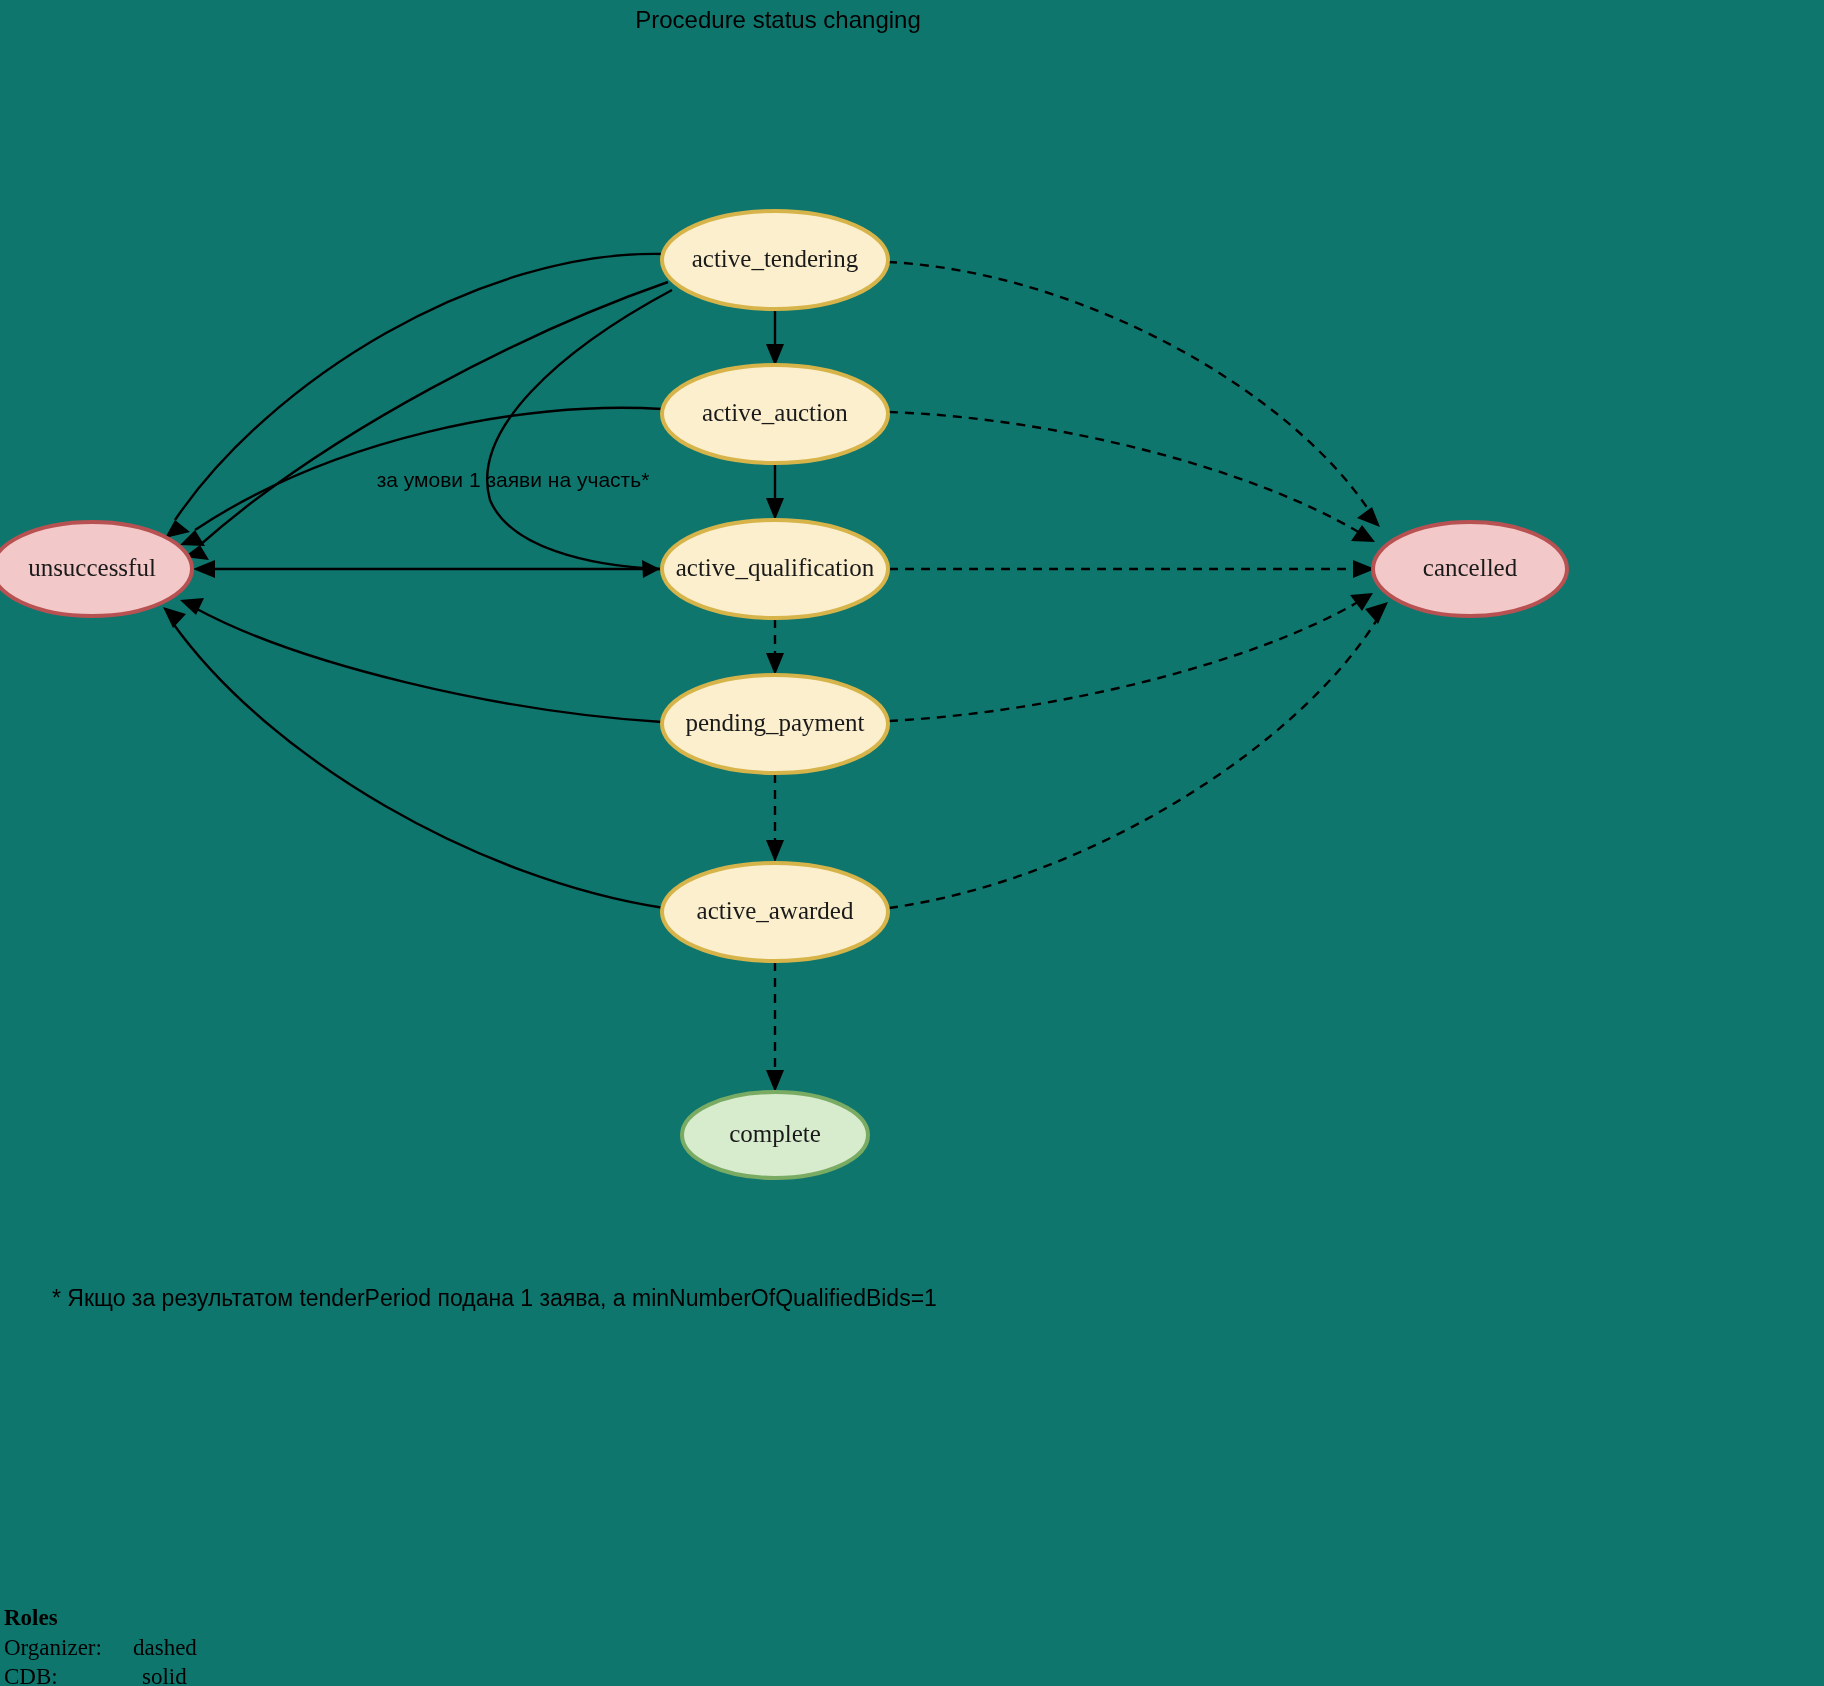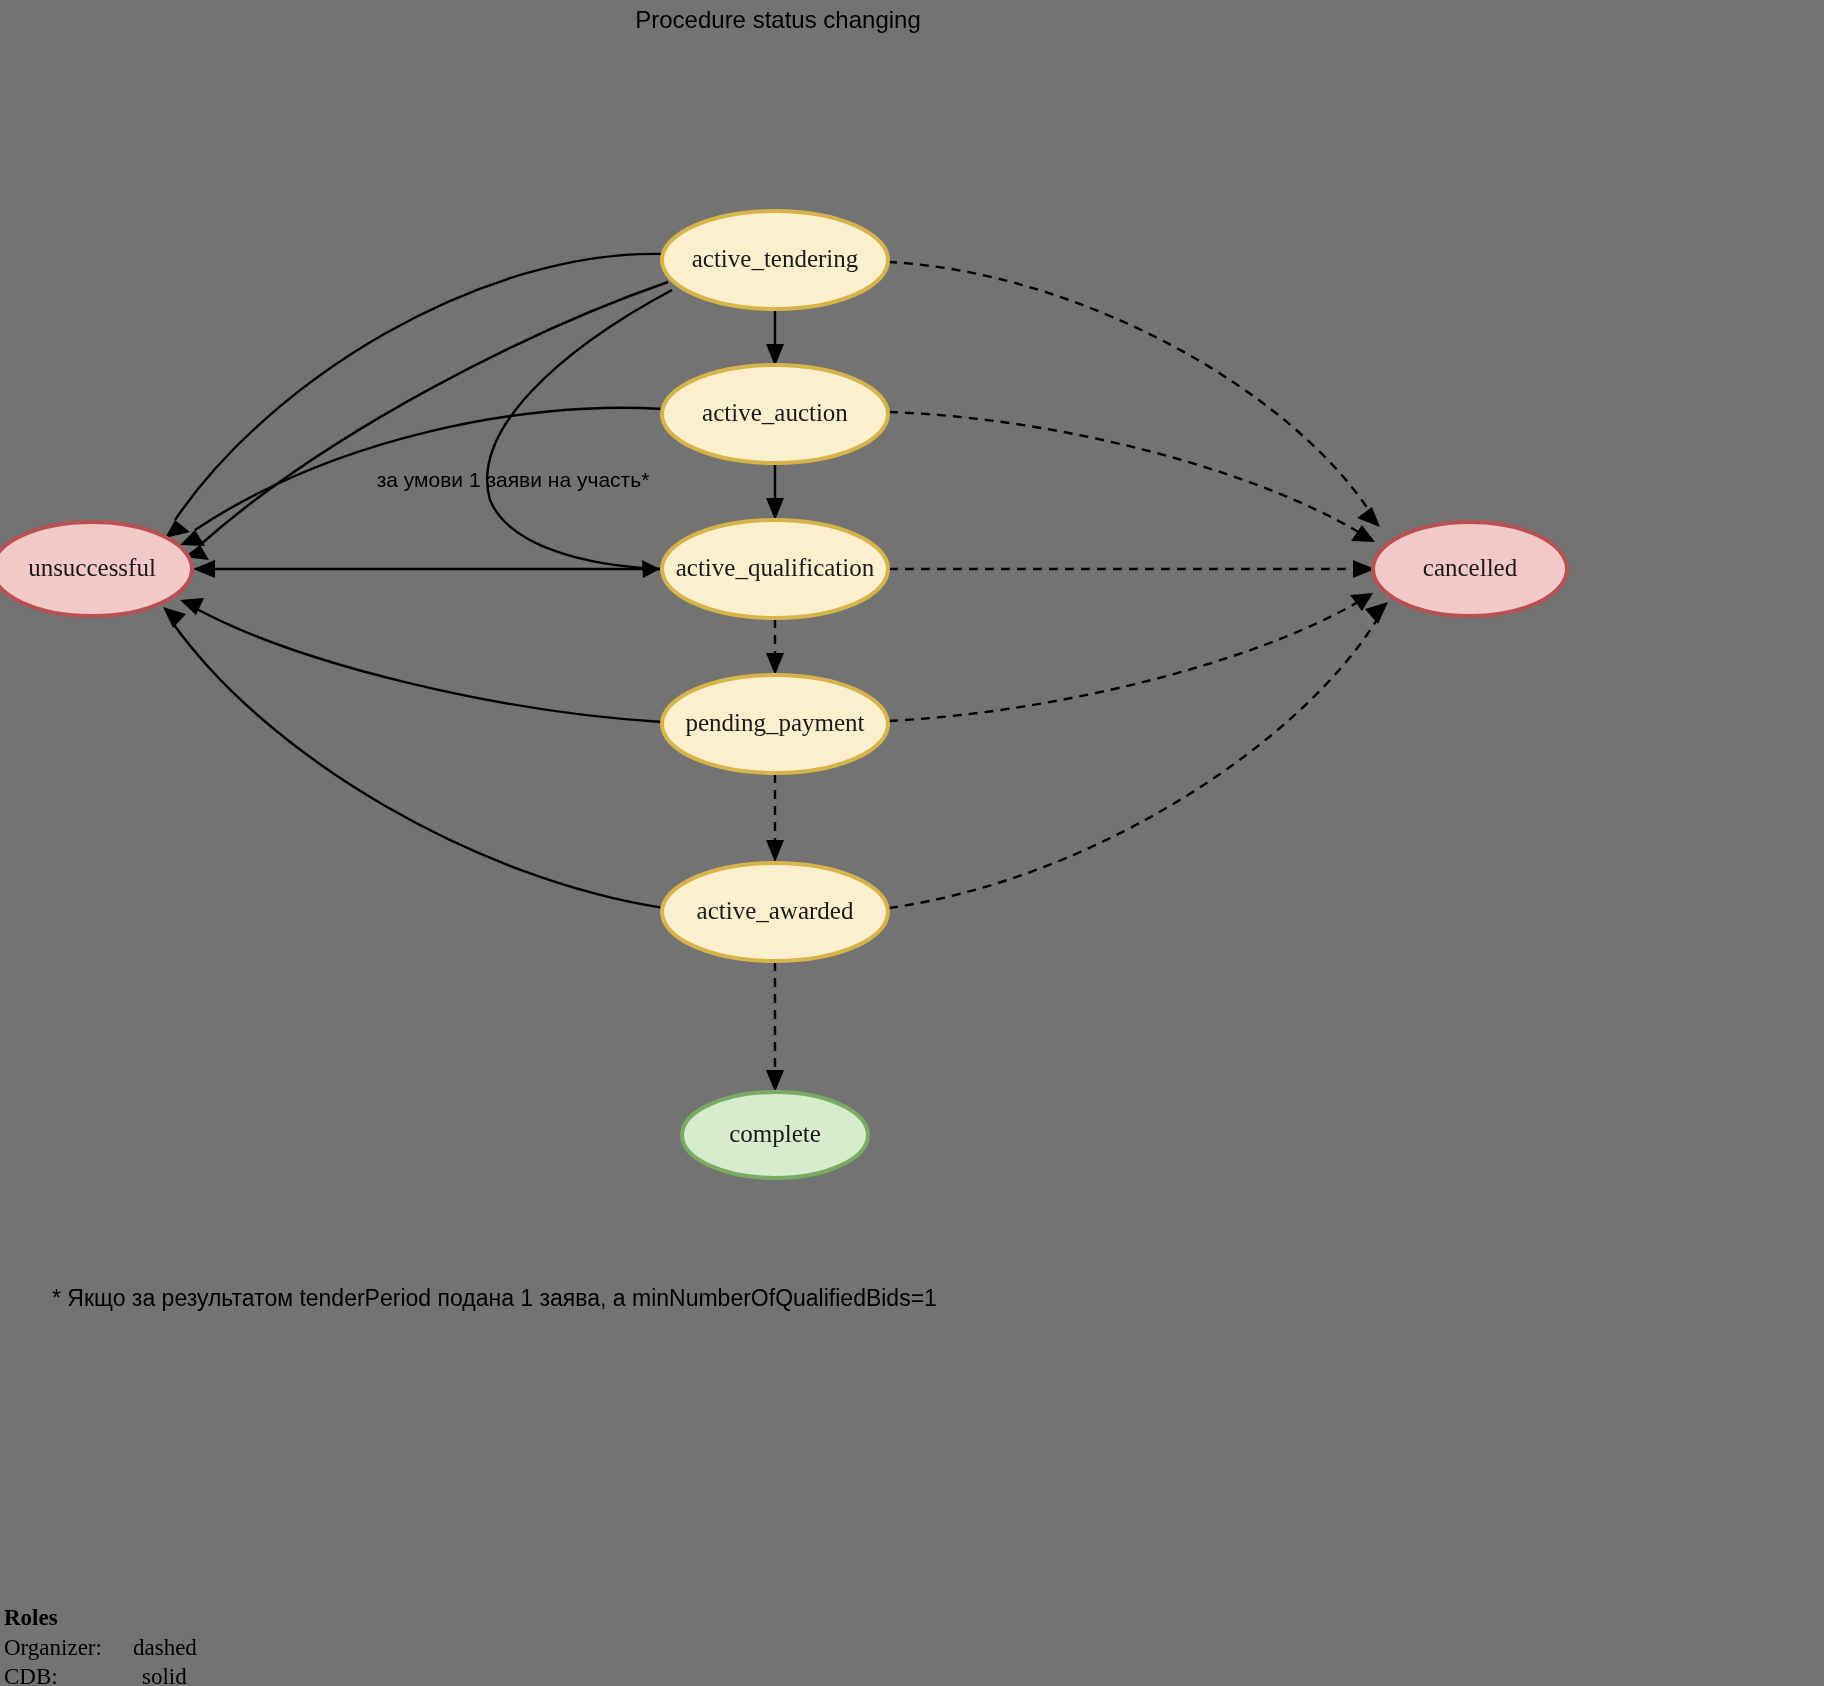--- a/index.html
+++ b/index.html
@@ -4,21 +4,21 @@
 <style>
   html, body {
     margin: 0;
     padding: 0;
     background: #ffffff;
   }
   #page {
     position: relative;
     width: 1824px;
     height: 1686px;
-    background: #737373;
+    background: #0f766e;
     overflow: hidden;
     font-family: "Liberation Serif", serif;
   }
   #diagram-title {
     position: absolute;
     left: 0;
     top: 6px;
     width: 1556px;
     text-align: center;
     font-family: "Liberation Sans", sans-serif;

